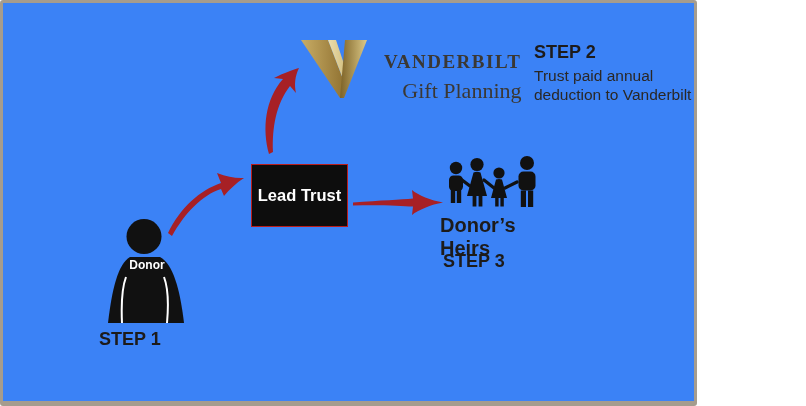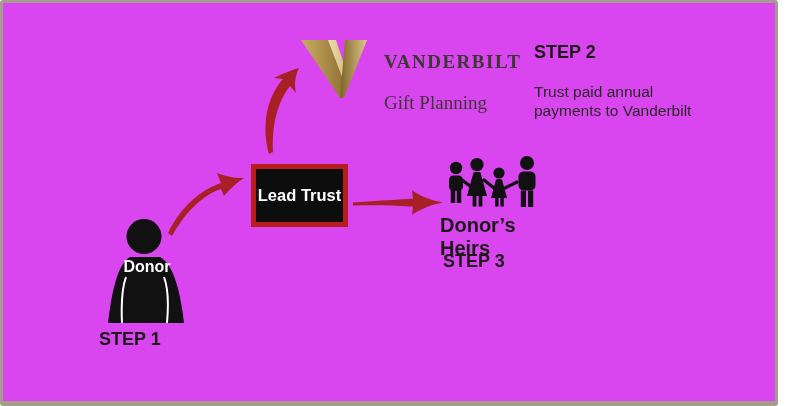--- a/index.html
+++ b/index.html
@@ -1,57 +1,57 @@
 <!DOCTYPE html>
 <html><head>
 <meta charset="utf-8">
 <style>
   html,body{margin:0;padding:0;background:#fff;}
   .frame{
     position:relative;
-    width:778px;height:406px;
+    width:697px;height:406px;
     box-sizing:border-box;
-    background:#d946ef;
+    background:#3b82f6;
     border:3px solid #a59c8e;
     border-bottom-width:5px;
     border-radius:3px;
     overflow:hidden;
     font-family:"Liberation Sans", sans-serif;
     color:#1d1b1a;
   }
   .abs{position:absolute;}
   
   .arrows{position:absolute;left:0;top:0;width:800px;height:398px;pointer-events:none;}
   .arrow-fill{fill:#a72025;}
   
   .v-logo{left:297px;top:37px;width:68px;height:58px;}
   .wordmark{left:381px;top:49px;line-height:1.1;font-family:"Liberation Serif", serif;color:#3b3833;}
   .wordmark .brand{font-size:19px;font-weight:bold;letter-spacing:1.5px;}
-  .wordmark .division{font-size:19px;margin-top:20px;}
+  .wordmark .division{font-size:22px;margin-top:6px;text-align:right;}
   
   .step-title{font-size:18px;font-weight:bold;color:#1d1b1a;}
   .step-body{font-size:15.5px;line-height:1.2;color:#2a2725;}
   .step2{left:531px;top:39px;}
-  .step2 .step-title{margin-bottom:20px;}
+  .step2 .step-title{margin-bottom:4px;}
   .step3{left:440px;top:248px;}
   .step3 .step-title{margin-bottom:4px;}
   .step1{left:96px;top:326px;display:flex;align-items:flex-start;}
   
   .leadtrust{
     left:248px;top:161px;width:97px;height:63px;
-    background:#0d0d0d;border:5px solid #b91c1c;box-sizing:border-box;
+    background:#0d0d0d;border:1px solid #b91c1c;box-sizing:border-box;
     display:flex;align-items:center;justify-content:center;
   }
   .leadtrust span{color:#ffffff;font-size:16.5px;font-weight:bold;}
   
   .family{left:443px;top:152px;width:99px;height:59px;}
   .heirs-label{left:437px;top:211px;width:120px;font-size:20px;font-weight:bold;}
   
   .donor-icon{left:100px;top:216px;width:88px;height:104px;}
-  .donor-label{left:100px;top:255px;width:88px;text-align:center;color:#fff;font-size:16px;font-weight:bold;}
+  .donor-label{left:100px;top:255px;width:88px;text-align:center;color:#fff;font-size:12px;font-weight:bold;}
 </style>
 </head>
 <body>
 
 <div class="frame">
 
   <svg class="arrows" viewBox="0 0 800 398" aria-hidden="true">
 
     <path class="arrow-fill" d="M165,230
          C177,205 197,187 218,180
@@ -99,21 +99,21 @@
   </svg>
   <div class="abs wordmark">
     <div class="brand">VANDERBILT</div>
     <div class="division">Gift Planning</div>
   </div>
 
   <div class="abs step2">
     <div class="step-title">STEP 2</div>
     <div class="step-body">
       <span>Trust paid annual</span><br>
-      <span>payments to Vanderbilt</span>
+      <span>deduction to Vanderbilt</span>
     </div>
   </div>
 
   <div class="abs leadtrust">
     <span>Lead Trust</span>
   </div>
 
   <svg class="abs family" viewBox="0 0 99 59">
     <g fill="#111111" stroke="none">
 

